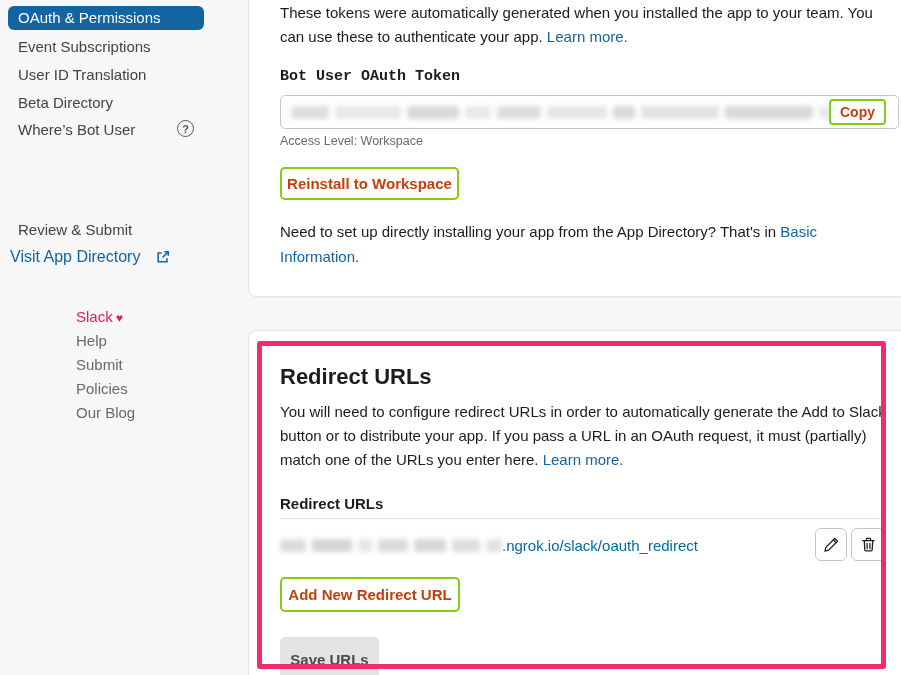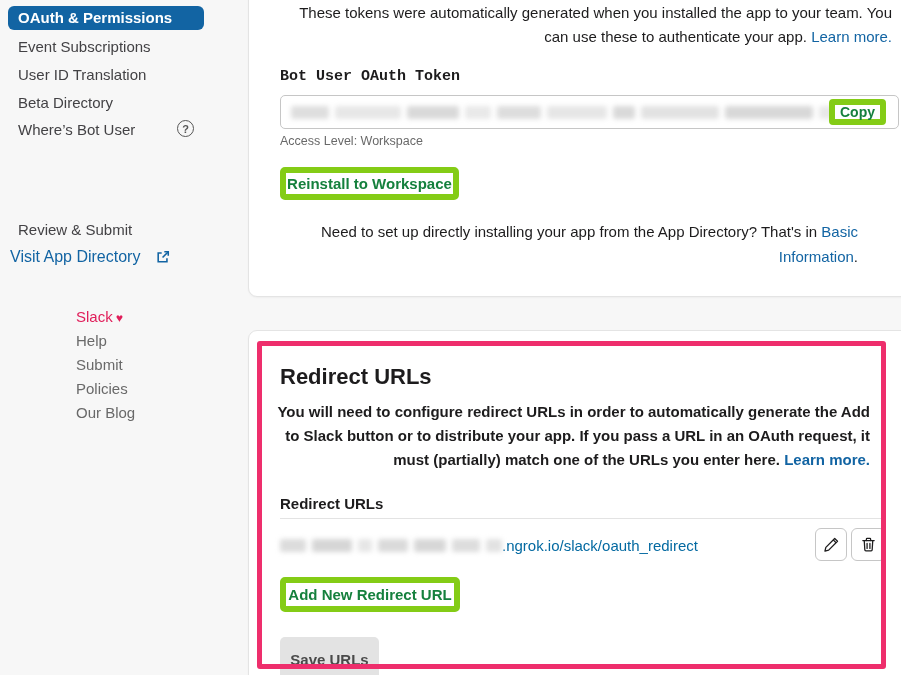--- a/index.html
+++ b/index.html
@@ -11,21 +11,21 @@
     color:#1d1c1d;
     -webkit-font-smoothing:antialiased;
   }
   .abs { position:absolute; }
 
   
   .sidebar { position:absolute; left:0; top:0; width:248px; height:675px; }
   .nav-selected {
     position:absolute; left:8px; top:6px; width:196px; height:24px;
     background:#1264a3; border-radius:6px; color:#fff;
-    font-weight:bold; font-size:15px; line-height:24px; padding-left:10px;
+    font-weight:normal; font-size:15px; line-height:24px; padding-left:10px;
   }
   .nav-item {
     position:absolute; left:18px; font-size:15px; color:#434245; line-height:18px;
     cursor:pointer;
   }
   .help-badge {
     position:absolute; left:177px; top:120px; width:17px; height:17px;
     border:1.5px solid #565656; border-radius:50%;
     font-size:11px; font-weight:bold; color:#565656;
     display:flex; align-items:center; justify-content:center;
@@ -44,36 +44,36 @@
 
   
   .card {
     position:absolute; left:248px; width:700px; background:#ffffff;
     border:1px solid #e4e4e4; border-radius:9px;
     box-shadow:0 1px 2px rgba(0,0,0,0.04);
   }
   .card-tokens { top:-20px; height:317px; }
   .card-redirect { top:330px; height:370px; }
 
-  .body-text { font-size:15px; line-height:24px; color:#1d1c1d;text-align:right; }
+  .body-text { font-size:15px; line-height:24px; color:#1d1c1d; }
   a.link { color:#1264a3; text-decoration:none; cursor:pointer; }
 
   .section-label { font-weight:bold; font-size:15px; color:#1d1c1d; }
 
   .token-input {
     position:absolute; left:280px; top:95px; width:619px; height:34px;
     background:#fff; border:1px solid #c6c6c6; border-radius:5px;
   }
   .blur-row { display:flex; gap:6px; filter:blur(2.5px); }
   .blur-row span { height:13px; border-radius:2px; display:block; }
 
   .btn {
-    background:#fff; border:6px solid #84cc16; border-radius:5px;
+    background:#fff; border:2px solid #84cc16; border-radius:5px;
     font-family:"Liberation Sans", sans-serif;
-    font-weight:bold; font-size:15px; color:#15803d;
+    font-weight:bold; font-size:15px; color:#c2410c;
     display:flex; align-items:center; justify-content:center; cursor:pointer;
   }
   .copy-btn { position:absolute; left:829px; top:99px; width:57px; height:26px; font-size:14px; border-radius:4px; }
   .muted { font-size:12.5px; color:#696969;text-align:center; }
 
   .big-title { font-size:22px; font-weight:bold; color:#1d1c1d; }
 
   .divider { position:absolute; left:280px; top:518px; width:604px; height:1px; background:#e3e3e3; }
 
   .icon-btn {
@@ -164,21 +164,21 @@
 <button class="btn abs" style="left:280px; top:167px; width:179px; height:33px;">Reinstall to Workspace</button>
 
 <div class="abs body-text" style="left:280px; top:219px; width:578px; line-height:25px;">
   <span>Need to set up directly installing your app from the App Directory? That's in </span><a class="link">Basic Information</a><span>.</span>
 </div>
 
 <div class="card card-redirect"></div>
 
 <div class="abs big-title" style="left:280px; top:364px;">Redirect URLs</div>
 
-<div class="abs body-text" style="left:264px; top:400px; width:606px;font-weight:bold;">
+<div class="abs body-text" style="left:280px; top:400px; width:606px;">
   <span>You will need to configure redirect URLs in order to automatically generate the Add to Slack button or to distribute your app. If you pass a URL in an OAuth request, it must (partially) match one of the URLs you enter here. </span><a class="link">Learn more.</a>
 </div>
 
 <div class="abs section-label" style="left:280px; top:495px;">Redirect URLs</div>
 
 <div class="divider"></div>
 
 <div class="abs" style="left:280px; top:537px; display:flex; align-items:center;">
   <span class="blur-row">
     <span style="width:26px;background:#dcdcdc"></span>

